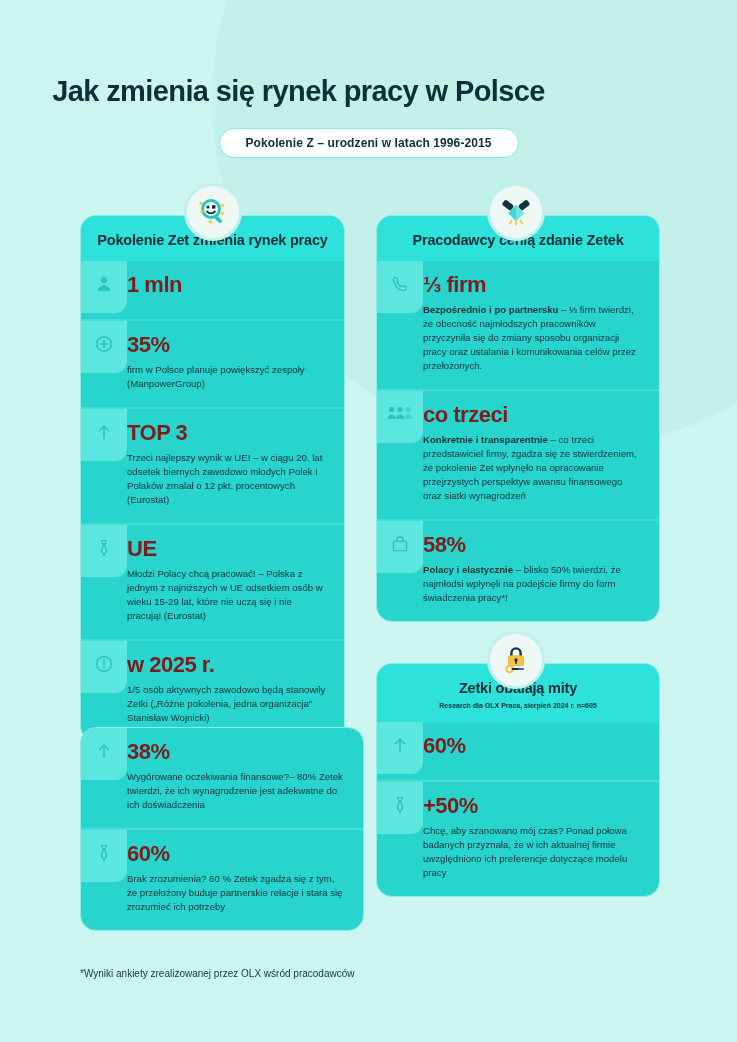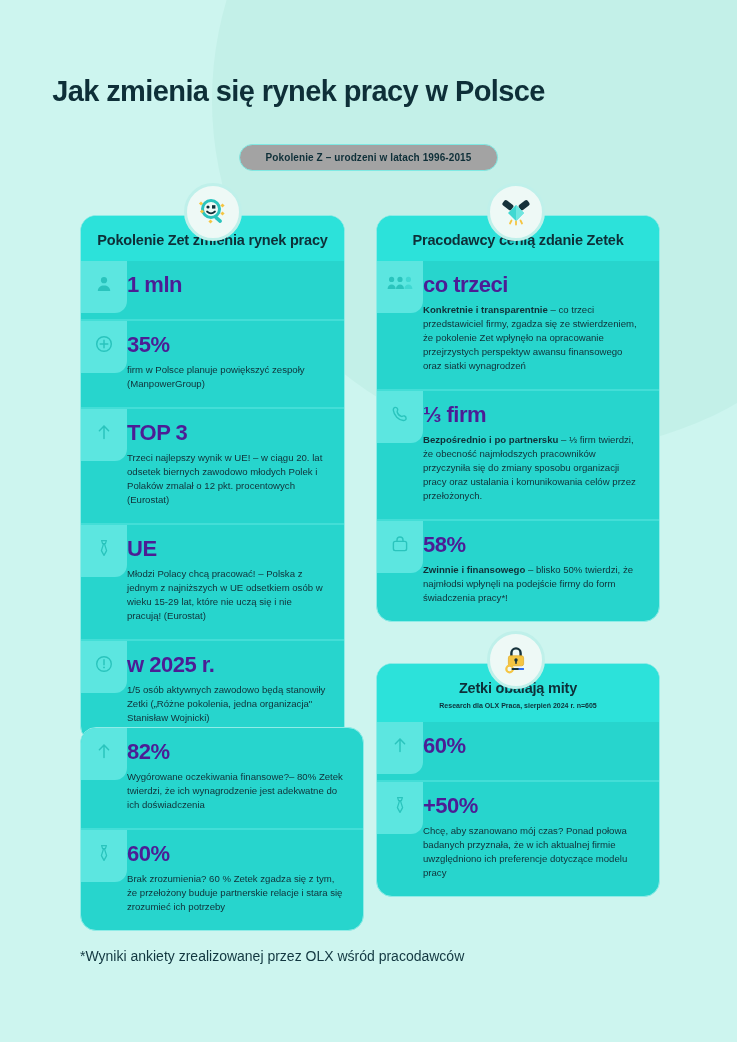--- a/index.html
+++ b/index.html
@@ -21,26 +21,26 @@
   }
   .page { position:relative; z-index:1; width:737px; height:1042px; }
 
   .title {
     position:absolute; top:75px; left:0; width:597px;
     text-align:center;
     font-size:29px; font-weight:bold; letter-spacing:-0.6px;
     color:#0e2f38;
   }
   .subtitle-badge {
-    position:absolute; top:144px; left:50%; transform:translateX(-50%);
-    background:#a3a3a3;
+    position:absolute; top:128px; left:50%; transform:translateX(-50%);
+    background:#ffffff;
     border:1.5px solid #7fe9e3;
     border-radius:16px;
     padding:7px 26px;
-    font-size:10px; font-weight:bold; letter-spacing:0.1px;
+    font-size:12px; font-weight:bold; letter-spacing:0.1px;
     color:#0e2f38;
     white-space:nowrap;
   }
 
   .card {
     position:absolute;
     border-radius:16px;
     background:#27d5cd;
     border:1.5px solid #8fece7;
     overflow:hidden;
@@ -91,31 +91,31 @@
   .row-icon .tab {
     position:absolute; top:0; left:0;
     width:46px; height:52px;
     background:#5ce6e0;
     border-bottom-right-radius:12px;
   }
   .row-icon svg { position:relative; z-index:2; }
   .row-body { flex:1; padding:12px 18px 16px 0; }
   .row-value {
     font-size:22px; font-weight:bold; letter-spacing:-0.5px;
-    color:#4c1d95; line-height:1.05;
+    color:#7f1d1d; line-height:1.05;
     margin-bottom:7px;
   }
   .row-desc {
     font-size:9.6px; line-height:1.46; color:#103038;
   }
   .row-desc b { font-weight:bold; }
 
   .footnote {
-    position:absolute; left:80px; top:948px;
-    font-size:14px; color:#123740;
+    position:absolute; left:80px; top:968px;
+    font-size:10px; color:#123740;
   }
 </style>
 </head>
 <body>
 
 <div class="bg-blob"></div>
 
 <div class="page">
 
   <div class="title">Jak zmienia się rynek pracy w Polsce</div>
@@ -217,73 +217,73 @@
     </svg>
   </div>
   <div class="card" style="top:215px; left:376px; width:282px;">
     <div class="card-head">
       <h2>Pracodawcy cenią zdanie Zetek</h2>
     </div>
     <div class="rows">
       <div class="row">
         <div class="row-icon">
             <div class="tab"></div>
+          <svg width="18" height="18" viewBox="0 0 18 18">
+              <path d="M4.2 2.4c1.2 0 2 0.4 2.4 1.6.5 1.4-.7 1.9-.4 3 .5 1.9 2.4 3.9 4.3 4.4 1.1.3 1.6-.9 3-.4 1.2.4 1.6 1.2 1.6 2.4 0 1.4-1.4 2.2-2.8 2.1C7.6 15.1 2.9 10.4 2.3 5.2c-.1-1.4.6-2.8 1.9-2.8z" fill="none" stroke="#2ac4bd" stroke-width="1.4" stroke-linejoin="round"></path>
+            </svg>
+        </div>
+        <div class="row-body">
+          <div class="row-value">⅓ firm</div>
+          <div class="row-desc"><b>Bezpośrednio i po partnersku</b><span> – ⅓ firm twierdzi, że obecność najmłodszych pracowników przyczyniła się do zmiany sposobu organizacji pracy oraz ustalania i komunikowania celów przez przełożonych.</span></div>
+        </div>
+      </div>
+      <div class="row">
+        <div class="row-icon">
+            <div class="tab"></div>
           <svg width="26" height="16" viewBox="0 0 26 16">
             <circle cx="4.6" cy="4.4" r="2.6" fill="#2ac4bd"></circle>
               <path d="M0.6 14c0-3 1.8-4.6 4-4.6s4 1.6 4 4.6z" fill="#2ac4bd"></path>
             <circle cx="13" cy="4.4" r="2.6" fill="#2ac4bd"></circle>
               <path d="M9 14c0-3 1.8-4.6 4-4.6s4 1.6 4 4.6z" fill="#2ac4bd"></path>
             <circle cx="21.4" cy="4.4" r="2.6" fill="#3fd8d2"></circle>
               <path d="M17.4 14c0-3 1.8-4.6 4-4.6s4 1.6 4 4.6z" fill="#3fd8d2"></path>
           </svg>
         </div>
         <div class="row-body">
           <div class="row-value">co trzeci</div>
           <div class="row-desc"><b>Konkretnie i transparentnie</b><span> – co trzeci przedstawiciel firmy, zgadza się ze stwierdzeniem, że  pokolenie Zet wpłynęło  na opracowanie przejrzystych perspektyw awansu finansowego oraz siatki wynagrodzeń</span></div>
         </div>
       </div>
       <div class="row">
         <div class="row-icon">
             <div class="tab"></div>
           <svg width="18" height="18" viewBox="0 0 18 18">
-              <path d="M4.2 2.4c1.2 0 2 0.4 2.4 1.6.5 1.4-.7 1.9-.4 3 .5 1.9 2.4 3.9 4.3 4.4 1.1.3 1.6-.9 3-.4 1.2.4 1.6 1.2 1.6 2.4 0 1.4-1.4 2.2-2.8 2.1C7.6 15.1 2.9 10.4 2.3 5.2c-.1-1.4.6-2.8 1.9-2.8z" fill="none" stroke="#2ac4bd" stroke-width="1.4" stroke-linejoin="round"></path>
-            </svg>
-        </div>
-        <div class="row-body">
-          <div class="row-value">⅓ firm</div>
-          <div class="row-desc"><b>Bezpośrednio i po partnersku</b><span> – ⅓ firm twierdzi, że obecność najmłodszych pracowników przyczyniła się do zmiany sposobu organizacji pracy oraz ustalania i komunikowania celów przez przełożonych.</span></div>
-        </div>
-      </div>
-      <div class="row">
-        <div class="row-icon">
-            <div class="tab"></div>
-          <svg width="18" height="18" viewBox="0 0 18 18">
               <rect x="2.4" y="6.4" width="13.2" height="9.2" rx="1.8" fill="none" stroke="#2ac4bd" stroke-width="1.4"></rect>
               <path d="M6 6.4V5a3 3 0 0 1 6 0v1.4" fill="none" stroke="#2ac4bd" stroke-width="1.4"></path>
             </svg>
         </div>
         <div class="row-body">
           <div class="row-value">58%</div>
-          <div class="row-desc"><b>Zwinnie i finansowego</b><span> – blisko 50% twierdzi, że najmłodsi wpłynęli na podejście firmy do form świadczenia pracy*!</span></div>
+          <div class="row-desc"><b>Polacy i elastycznie</b><span> – blisko 50% twierdzi, że najmłodsi wpłynęli na podejście firmy do form świadczenia pracy*!</span></div>
         </div>
       </div>
     </div>
   </div>
 
   <div class="card" style="top:727px; left:80px; width:282px;">
     <div class="rows">
       <div class="row">
         <div class="row-icon">
             <div class="tab"></div>
           <svg width="18" height="18" viewBox="0 0 18 18">
               <path d="M9 15.5V3M9 3 4.4 7.7M9 3l4.6 4.7" fill="none" stroke="#2ac4bd" stroke-width="1.5" stroke-linecap="round" stroke-linejoin="round"></path>
             </svg>
         </div>
         <div class="row-body">
-          <div class="row-value">82%</div>
+          <div class="row-value">38%</div>
           <div class="row-desc">Wygórowane oczekiwania finansowe?– 80% Zetek twierdzi, że ich wynagrodzenie jest adekwatne do ich doświadczenia</div>
         </div>
       </div>
       <div class="row">
         <div class="row-icon">
             <div class="tab"></div>
           <svg width="18" height="18" viewBox="0 0 18 18">
               <path d="M6.6 1.6h4.8l-1 3h-2.8z" fill="none" stroke="#2ac4bd" stroke-width="1.3" stroke-linejoin="round"></path>
               <path d="M8.6 4.6 6.4 11.6 9 16.4l2.6-4.8-2.2-7z" fill="none" stroke="#2ac4bd" stroke-width="1.3" stroke-linejoin="round"></path>
             </svg>

